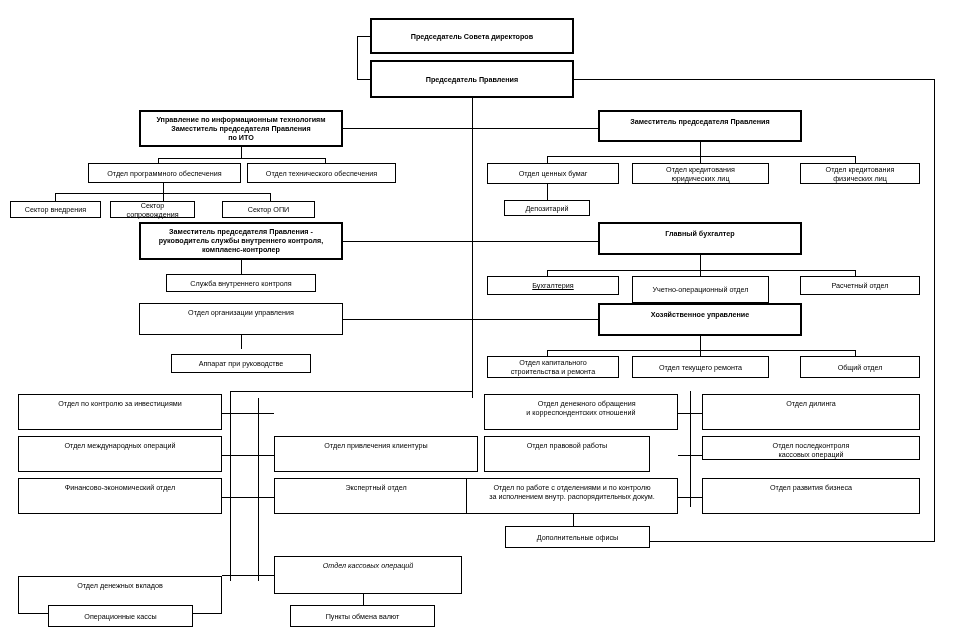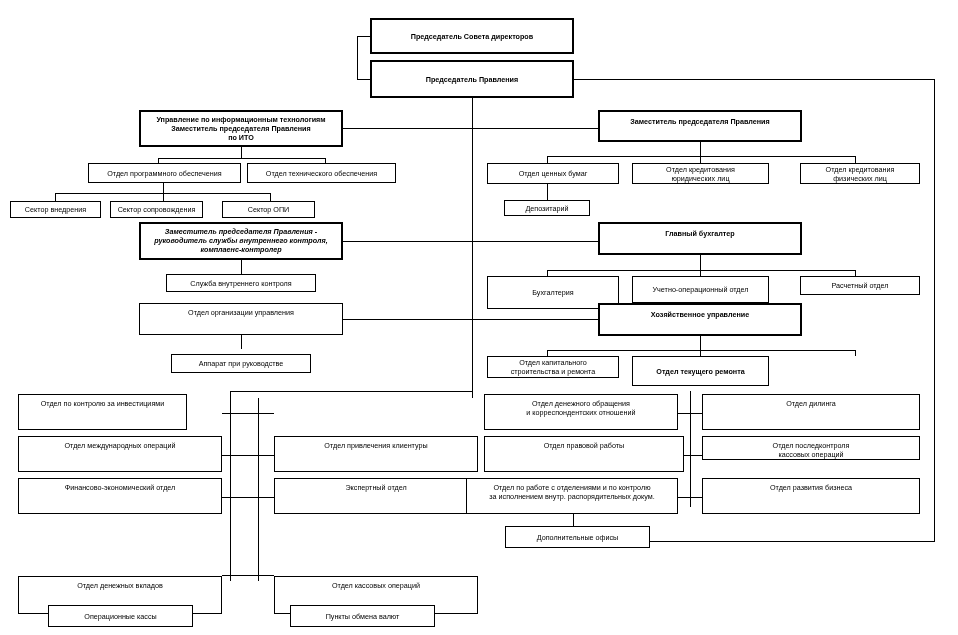--- a/index.html
+++ b/index.html
@@ -64,28 +64,28 @@
 
   <div class="ln lnv" style="left:163px;top:183px;width:1px;height:10px;"></div>
   <div class="ln lnh" style="left:55px;top:193px;width:215px;height:1px;"></div>
   <div class="ln lnv" style="left:55px;top:193px;width:1px;height:8px;"></div>
   <div class="ln lnv" style="left:163px;top:193px;width:1px;height:8px;"></div>
   <div class="ln lnv" style="left:270px;top:193px;width:1px;height:8px;"></div>
 
   <div class="box mid" style="left:10px;top:201px;width:91px;height:17px;">
     <span class="txt">Сектор внедрения</span>
   </div>
-  <div class="box mid" style="left:110px;top:201px;width:93px;height:17px;">
+  <div class="box mid" style="left:110px;top:201px;width:85px;height:17px;">
     <span class="txt">Сектор сопровождения</span>
   </div>
   <div class="box mid" style="left:222px;top:201px;width:93px;height:17px;">
     <span class="txt">Сектор ОПИ</span>
   </div>
 
-  <div class="box thick" style="left:139px;top:222px;width:204px;height:38px;padding-top:3px;font-style:italic;">
+  <div class="box thick" style="left:139px;top:222px;width:204px;height:38px;padding-top:3px;">
     <span>
       <span class="txt">Заместитель председателя Правления -</span>
       <span class="txt">руководитель службы внутреннего контроля,</span>
       <span class="txt">комплаенс-контролер</span>
     </span>
   </div>
   <div class="ln lnh" style="left:343px;top:241px;width:130px;height:1px;"></div>
 
   <div class="ln lnv" style="left:241px;top:260px;width:1px;height:14px;"></div>
   <div class="box mid" style="left:166px;top:274px;width:150px;height:18px;">
@@ -138,21 +138,21 @@
     <span class="txt">Главный бухгалтер</span>
   </div>
   <div class="ln lnh" style="left:472px;top:241px;width:128px;height:1px;"></div>
 
   <div class="ln lnv" style="left:700px;top:255px;width:1px;height:15px;"></div>
   <div class="ln lnh" style="left:547px;top:270px;width:308px;height:1px;"></div>
   <div class="ln lnv" style="left:547px;top:270px;width:1px;height:6px;"></div>
   <div class="ln lnv" style="left:700px;top:270px;width:1px;height:6px;"></div>
   <div class="ln lnv" style="left:855px;top:270px;width:1px;height:6px;"></div>
 
-  <div class="box mid" style="left:487px;top:276px;width:132px;height:33px;">
+  <div class="box mid" style="left:487px;top:276px;width:132px;height:19px;text-decoration:underline;">
     <span class="txt">Бухгалтерия</span>
   </div>
   <div class="box mid" style="left:632px;top:276px;width:137px;height:27px;">
     <span class="txt">Учетно-операционный отдел</span>
   </div>
   <div class="box mid" style="left:800px;top:276px;width:120px;height:19px;">
     <span class="txt">Расчетный отдел</span>
   </div>
 
   <div class="box thick" style="left:598px;top:303px;width:204px;height:33px;padding-top:5px;">
@@ -165,22 +165,25 @@
   <div class="ln lnv" style="left:547px;top:350px;width:1px;height:6px;"></div>
   <div class="ln lnv" style="left:700px;top:350px;width:1px;height:6px;"></div>
   <div class="ln lnv" style="left:855px;top:350px;width:1px;height:6px;"></div>
 
   <div class="box mid" style="left:487px;top:356px;width:132px;height:22px;">
     <span>
       <span class="txt">Отдел капитального</span>
       <span class="txt">строительства и ремонта</span>
     </span>
   </div>
-  <div class="box mid" style="left:632px;top:356px;width:137px;height:30px;font-weight:bold;">
+  <div class="box mid" style="left:632px;top:356px;width:137px;height:22px;">
     <span class="txt">Отдел текущего ремонта</span>
+  </div>
+  <div class="box mid" style="left:800px;top:356px;width:120px;height:22px;">
+    <span class="txt">Общий отдел</span>
   </div>
 
   <div class="ln lnh" style="left:230px;top:391px;width:243px;height:1px;"></div>
   <div class="ln lnv" style="left:230px;top:391px;width:1px;height:190px;"></div>
   <div class="ln lnv" style="left:258px;top:398px;width:1px;height:183px;"></div>
 
   <div class="ln lnh" style="left:222px;top:413px;width:36px;height:1px;"></div>
   <div class="ln lnh" style="left:222px;top:455px;width:36px;height:1px;"></div>
   <div class="ln lnh" style="left:222px;top:497px;width:36px;height:1px;"></div>
   <div class="ln lnh" style="left:222px;top:575px;width:36px;height:1px;"></div>
@@ -191,44 +194,44 @@
   <div class="ln lnh" style="left:258px;top:575px;width:16px;height:1px;"></div>
 
   <div class="ln lnv" style="left:690px;top:391px;width:1px;height:116px;"></div>
   <div class="ln lnh" style="left:678px;top:413px;width:12px;height:1px;"></div>
   <div class="ln lnh" style="left:678px;top:455px;width:12px;height:1px;"></div>
   <div class="ln lnh" style="left:678px;top:497px;width:12px;height:1px;"></div>
   <div class="ln lnh" style="left:690px;top:413px;width:12px;height:1px;"></div>
   <div class="ln lnh" style="left:690px;top:455px;width:12px;height:1px;"></div>
   <div class="ln lnh" style="left:690px;top:497px;width:12px;height:1px;"></div>
 
-  <div class="box" style="left:18px;top:394px;width:169px;height:36px;">
+  <div class="box" style="left:18px;top:394px;width:204px;height:36px;">
     <span class="txt">Отдел по контролю за инвестициями</span>
   </div>
   <div class="box" style="left:18px;top:436px;width:204px;height:36px;justify-content:flex-end;">
     <span class="txt">Отдел международных операций</span>
   </div>
   <div class="box" style="left:18px;top:478px;width:204px;height:36px;">
     <span class="txt">Финансово-экономический отдел</span>
   </div>
 
   <div class="box" style="left:274px;top:436px;width:204px;height:36px;">
     <span class="txt">Отдел привлечения клиентуры</span>
   </div>
   <div class="box" style="left:274px;top:478px;width:204px;height:36px;">
     <span class="txt">Экспертный отдел</span>
   </div>
 
-  <div class="box" style="left:484px;top:394px;width:194px;height:36px;">
+  <div class="box" style="left:484px;top:394px;width:194px;height:36px;text-align:right;">
     <span>
       <span class="txt">Отдел денежного обращения</span>
       <span class="txt">и корреспондентских отношений</span>
     </span>
   </div>
-  <div class="box" style="left:484px;top:436px;width:200px;height:36px;">
+  <div class="box" style="left:484px;top:436px;width:166px;height:36px;">
     <span class="txt">Отдел правовой работы</span>
   </div>
   <div class="box" style="left:466px;top:478px;width:212px;height:36px;padding-left:1px;padding-right:1px;">
     <span>
       <span class="txt">Отдел по работе с отделениями и по контролю</span>
       <span class="txt">за исполнением внутр. распорядительных докум.</span>
     </span>
   </div>
 
   <div class="box" style="left:702px;top:394px;width:218px;height:36px;">
@@ -245,21 +248,21 @@
   </div>
 
   <div class="ln lnv" style="left:573px;top:514px;width:1px;height:12px;"></div>
   <div class="box mid" style="left:505px;top:526px;width:145px;height:22px;">
     <span class="txt">Дополнительные офисы</span>
   </div>
 
   <div class="box" style="left:18px;top:576px;width:204px;height:38px;">
     <span class="txt">Отдел денежных вкладов</span>
   </div>
-  <div class="box" style="left:274px;top:576px;width:204px;height:38px;">
+  <div class="box" style="left:274px;top:556px;width:188px;height:38px;font-style:italic;">
     <span class="txt">Отдел кассовых операций</span>
   </div>
 
   <div class="ln lnv" style="left:120px;top:594px;width:1px;height:11px;"></div>
   <div class="ln lnv" style="left:363px;top:594px;width:1px;height:11px;"></div>
 
   <div class="box mid" style="left:48px;top:605px;width:145px;height:22px;">
     <span class="txt">Операционные кассы</span>
   </div>
   <div class="box mid" style="left:290px;top:605px;width:145px;height:22px;">

